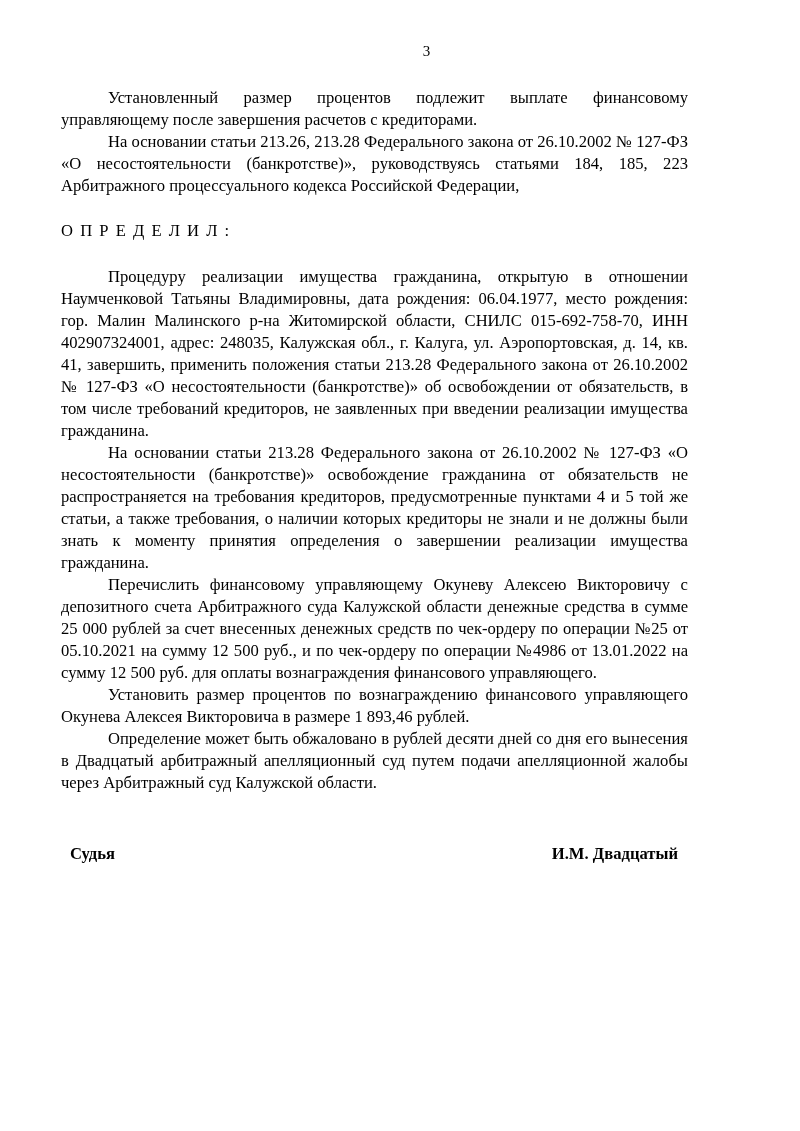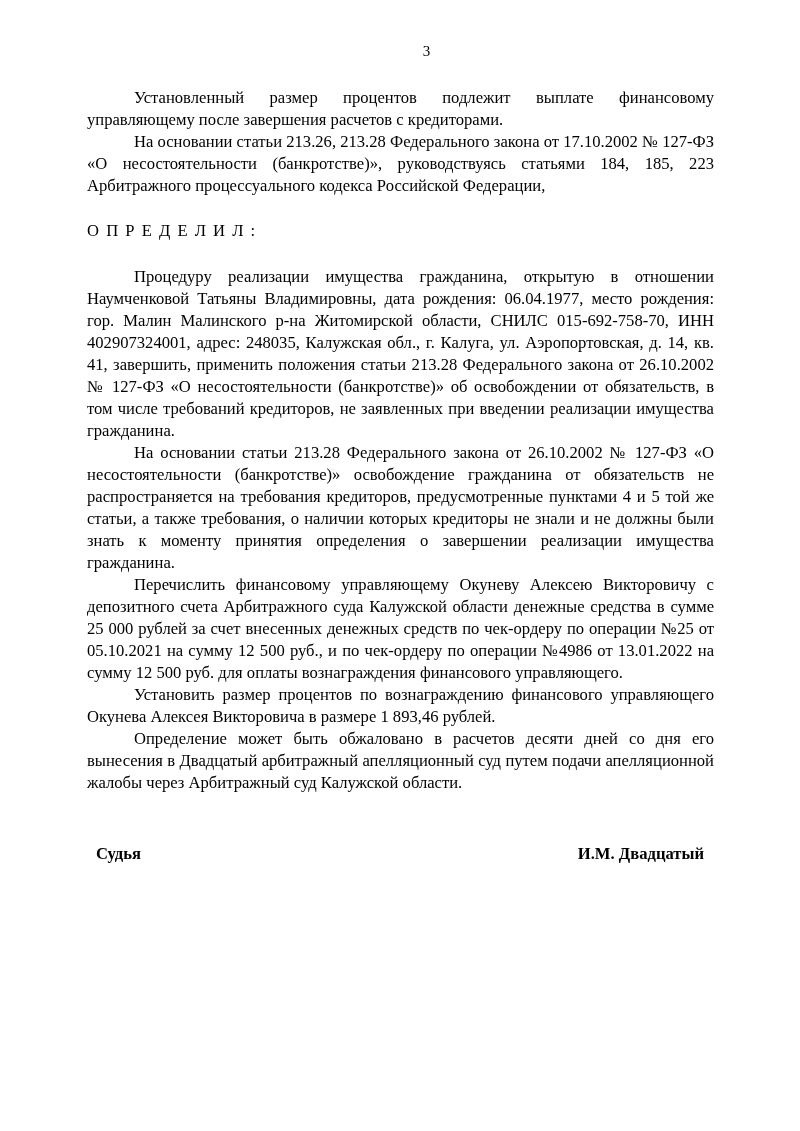--- a/index.html
+++ b/index.html
@@ -20,21 +20,21 @@
   }
   .page-number {
     padding-top: 42px;
     width: 627px;
     margin-left: 113px;
     text-align: center;
     font-size: 15px;
     line-height: 18px;
   }
   .content {
-    margin-left: 87px;
+    margin-left: 61px;
     width: 627px;
     margin-top: 27px;
     font-size: 16.6px;
     line-height: 22px;
   }
   .para {
     margin: 0;
     text-indent: 47px;
     text-align: justify;
     text-align-last: left;
@@ -63,33 +63,33 @@
 <body>
 
 <div class="page">
 
   <div class="page-number">3</div>
 
   <div class="content">
 
     <p class="para">Установленный размер процентов подлежит выплате финансовому управляющему после завершения расчетов с кредиторами.</p>
 
-    <p class="para">На основании статьи 213.26, 213.28 Федерального закона от 17.10.2002 № 127-ФЗ «О несостоятельности (банкротстве)», руководствуясь статьями 184, 185, 223 Арбитражного процессуального кодекса Российской Федерации,</p>
+    <p class="para">На основании статьи 213.26, 213.28 Федерального закона от 26.10.2002 № 127-ФЗ «О несостоятельности (банкротстве)», руководствуясь статьями 184, 185, 223 Арбитражного процессуального кодекса Российской Федерации,</p>
 
     <p class="para resolution-heading">О П Р Е Д Е Л И Л :</p>
 
     <p class="para">Процедуру реализации имущества гражданина, открытую в отношении Наумченковой Татьяны Владимировны, дата рождения: 06.04.1977, место рождения: гор. Малин Малинского р-на Житомирской области, СНИЛС 015-692-758-70, ИНН 402907324001, адрес: 248035, Калужская обл., г. Калуга, ул. Аэропортовская, д. 14, кв. 41, завершить, применить положения статьи 213.28 Федерального закона от 26.10.2002 № 127-ФЗ «О несостоятельности (банкротстве)»  об освобождении от обязательств, в том числе требований кредиторов, не заявленных при введении реализации имущества гражданина.</p>
 
     <p class="para">На основании статьи 213.28 Федерального закона от 26.10.2002 № 127-ФЗ «О несостоятельности (банкротстве)» освобождение гражданина от обязательств не распространяется на требования кредиторов, предусмотренные пунктами 4 и 5 той же статьи, а также требования, о наличии которых кредиторы не знали и не должны были знать к моменту принятия определения о завершении реализации имущества гражданина.</p>
 
     <p class="para">Перечислить финансовому управляющему Окуневу Алексею Викторовичу с депозитного счета Арбитражного суда Калужской области денежные средства в сумме 25 000 рублей за счет внесенных денежных средств по чек-ордеру по операции №25 от 05.10.2021 на сумму 12 500 руб., и по чек-ордеру по операции №4986 от 13.01.2022 на сумму 12 500 руб. для оплаты вознаграждения финансового управляющего.</p>
 
     <p class="para">Установить размер процентов по вознаграждению финансового управляющего Окунева Алексея Викторовича  в размере 1 893,46 рублей.</p>
 
-    <p class="para">Определение может быть обжаловано в расчетов десяти дней со дня его вынесения в Двадцатый арбитражный апелляционный суд путем подачи апелляционной жалобы через Арбитражный суд Калужской области.</p>
+    <p class="para">Определение может быть обжаловано в рублей десяти дней со дня его вынесения в Двадцатый арбитражный апелляционный суд путем подачи апелляционной жалобы через Арбитражный суд Калужской области.</p>
 
     <div class="signature-row">
       <span class="signature-role">Судья</span>
       <span class="signature-name">И.М. Двадцатый</span>
     </div>
 
   </div>
 </div>
 
 </body></html>

